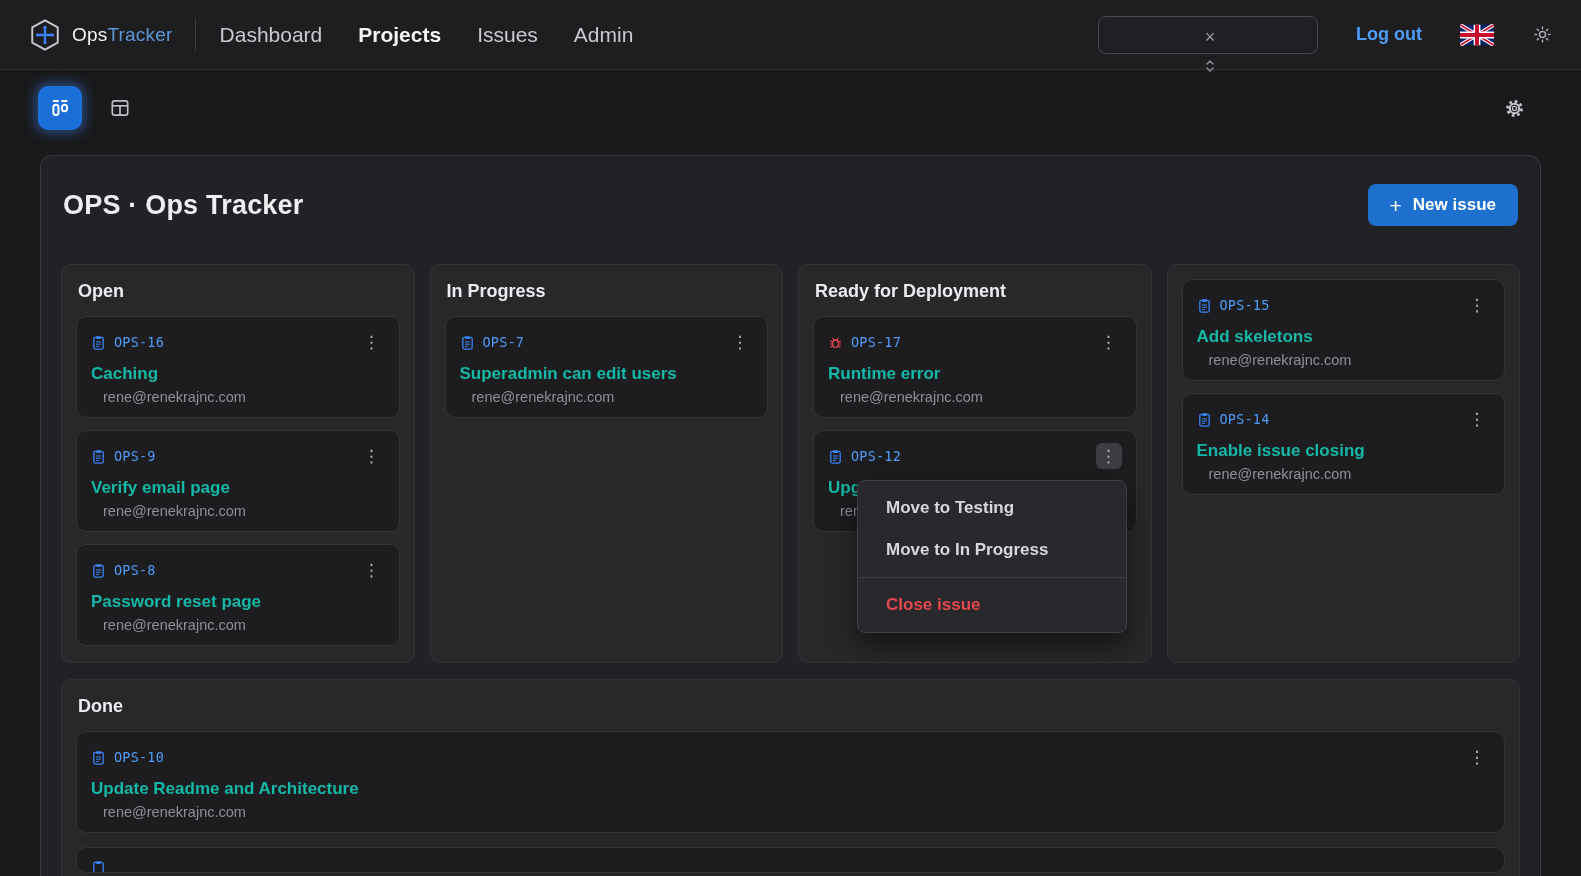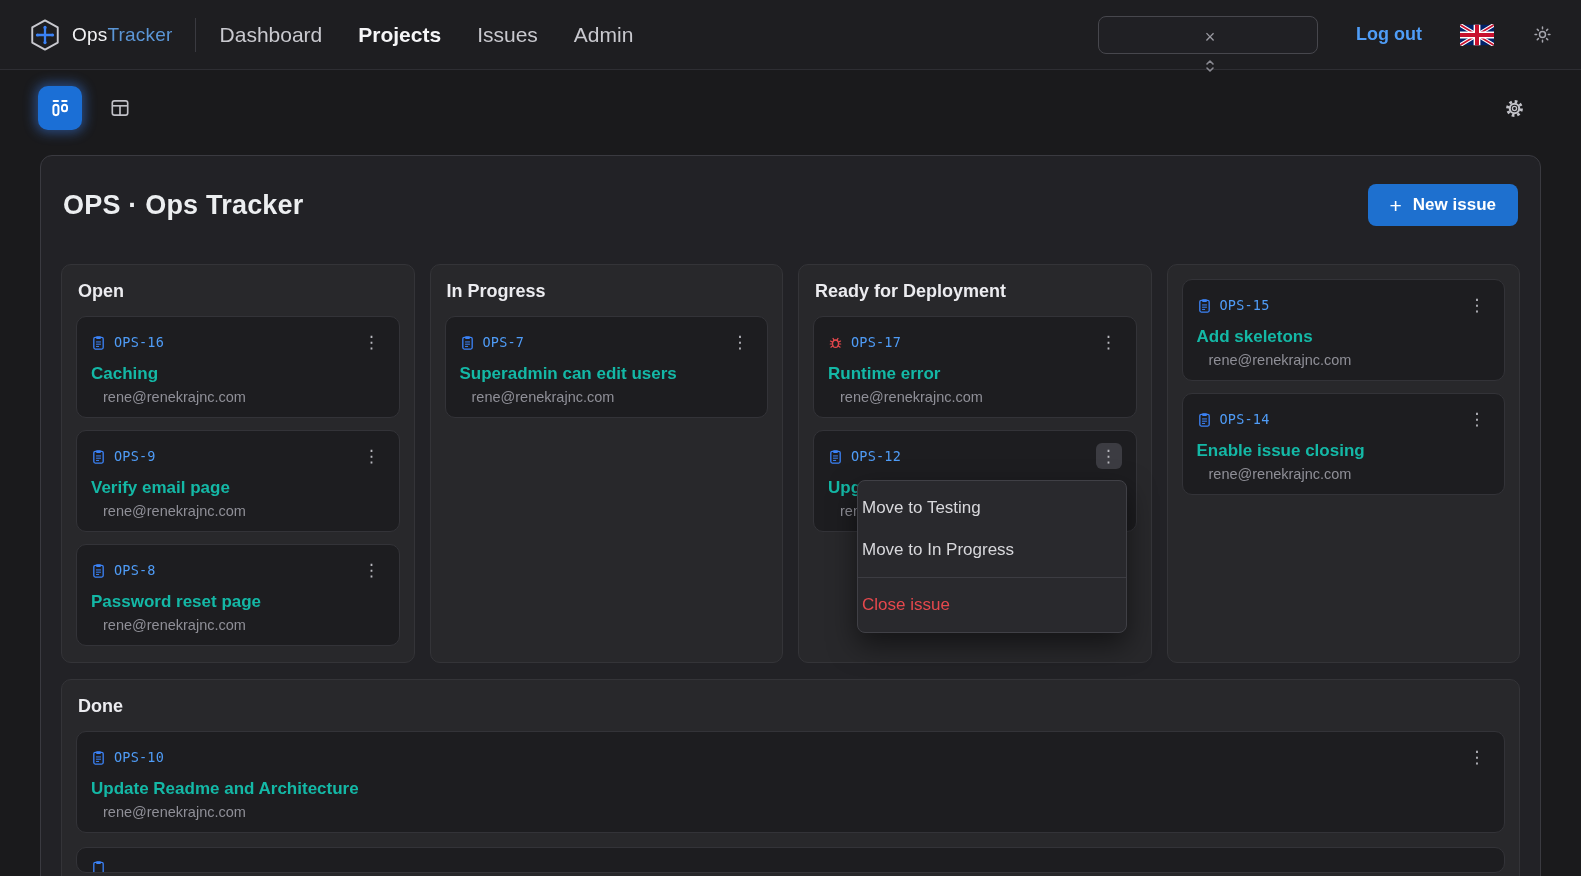--- a/index.html
+++ b/index.html
@@ -96,21 +96,21 @@
   .done .card { margin-bottom:14px; }
   .card.partial { height:21px; overflow:hidden; margin-bottom:0; }
 
   
   .menu-host { position:relative; }
   .context-menu {
     position:absolute; left:43px; top:49px; width:270px; z-index:40;
     background:#29292d; border:1px solid #404046; border-radius:8px;
     padding:6px 0; box-shadow:0 12px 28px rgba(0,0,0,.5);
   }
-  .menu-item { padding:11px 4px; font-size:17px; color:#d8d8dc; cursor:pointer; }
+  .menu-item { padding:11px 28px; font-size:17px; color:#d8d8dc; cursor:pointer;font-weight:bold; }
   .menu-item.danger { color:#e5484d; }
   .menu-divider { border-top:1px solid #3c3c42; margin:6px 0; }
 </style>
 </head>
 <body>
 
 <header class="navbar">
   <div class="nav-left">
     <a class="brand">
       <span style="display:flex;">

